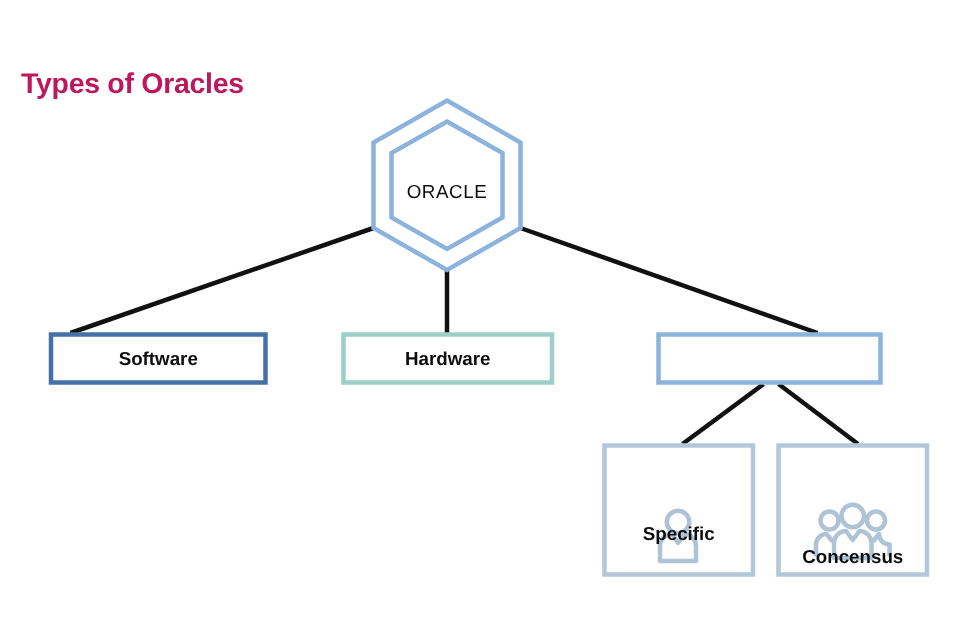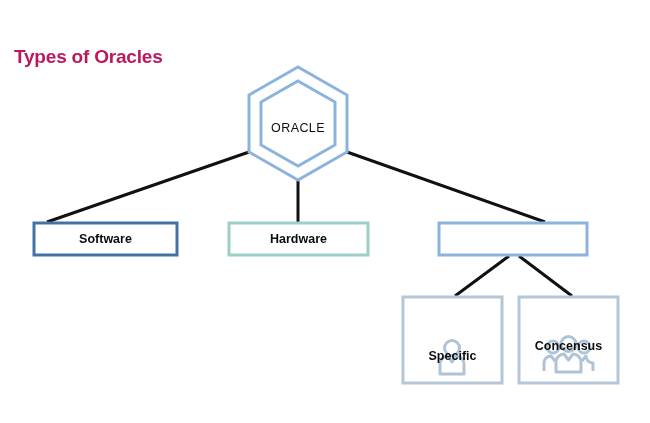--- a/index.html
+++ b/index.html
@@ -106,17 +106,17 @@
 
   <div class="node-label box-label" style="left:34px; top:232px; width:143px;">Software</div>
 
   <div class="node-label box-label" style="left:229px; top:232px; width:139px;">Hardware</div>
 
 
   <div class="node-label leaf-label" style="left:403px; top:305px; width:99px;">
     <div>Specific</div>
   </div>
 
-  <div class="node-label leaf-label" style="left:519px; top:295px; width:99px;">
+  <div class="node-label leaf-label" style="left:519px; top:320px; width:99px;">
     <div>Concensus</div>
   </div>
 
 </div>
 
 </body></html>

